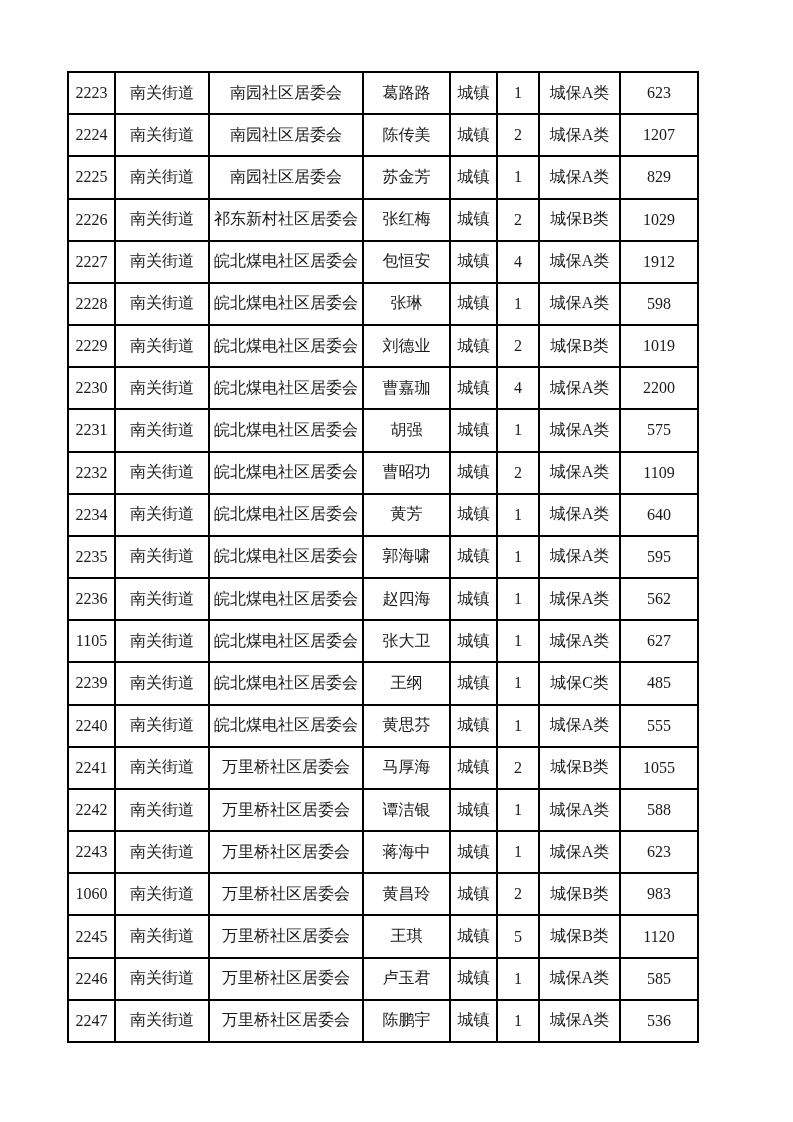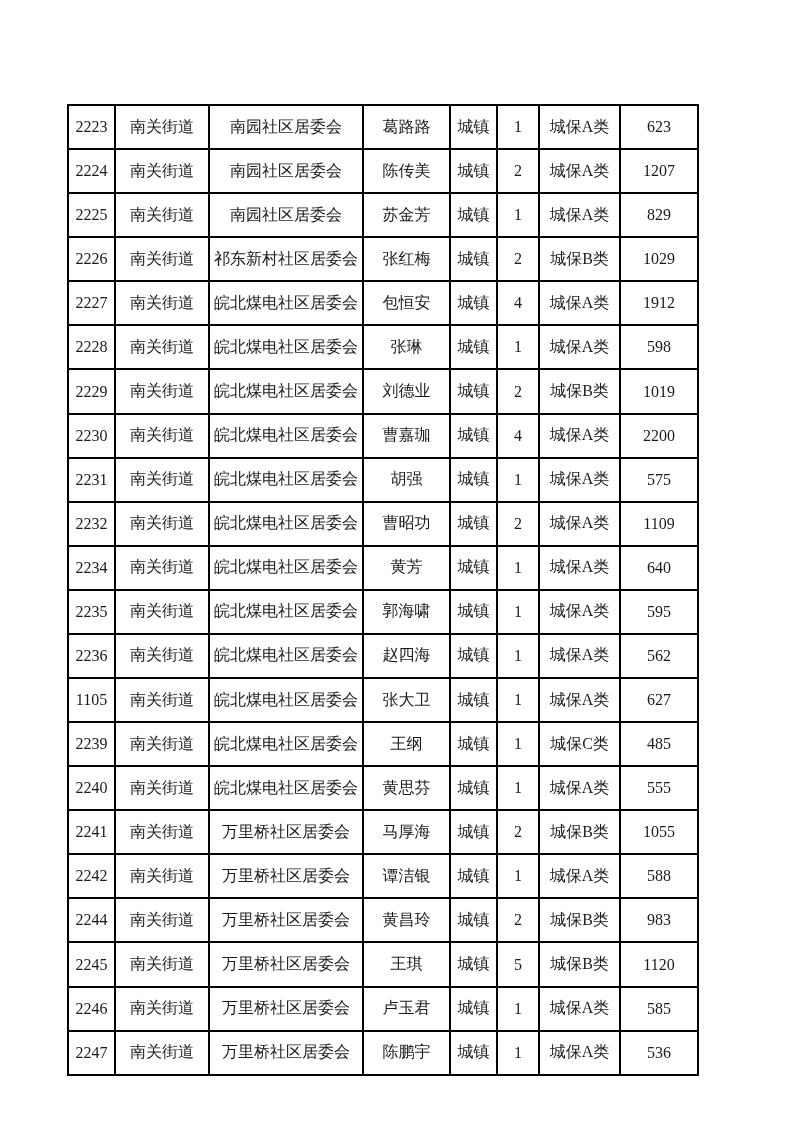--- a/index.html
+++ b/index.html
@@ -17,21 +17,20 @@
   .sheet {
     position: absolute;
     left: 67px;
     top: 71px;
   }
   table.roster {
     border-collapse: collapse;
     table-layout: fixed;
     width: 630px;
     height: 972px;
-    margin-top: 33px;
   }
   table.roster td {
     border: 2px solid #000000;
     text-align: center;
     vertical-align: middle;
     font-size: 16px;
     padding: 0 2px;
     overflow: hidden;
     white-space: nowrap;
   }
@@ -234,21 +233,31 @@
           <td>2242</td>
           <td>南关街道</td>
           <td>万里桥社区居委会</td>
           <td>谭洁银</td>
           <td>城镇</td>
           <td>1</td>
           <td>城保A类</td>
           <td>588</td>
         </tr>
         <tr>
-          <td>2244</td>
+          <td>2243</td>
+          <td>南关街道</td>
+          <td>万里桥社区居委会</td>
+          <td>蒋海中</td>
+          <td>城镇</td>
+          <td>1</td>
+          <td>城保A类</td>
+          <td>623</td>
+        </tr>
+        <tr>
+          <td>1060</td>
           <td>南关街道</td>
           <td>万里桥社区居委会</td>
           <td>黄昌玲</td>
           <td>城镇</td>
           <td>2</td>
           <td>城保B类</td>
           <td>983</td>
         </tr>
         <tr>
           <td>2245</td>

